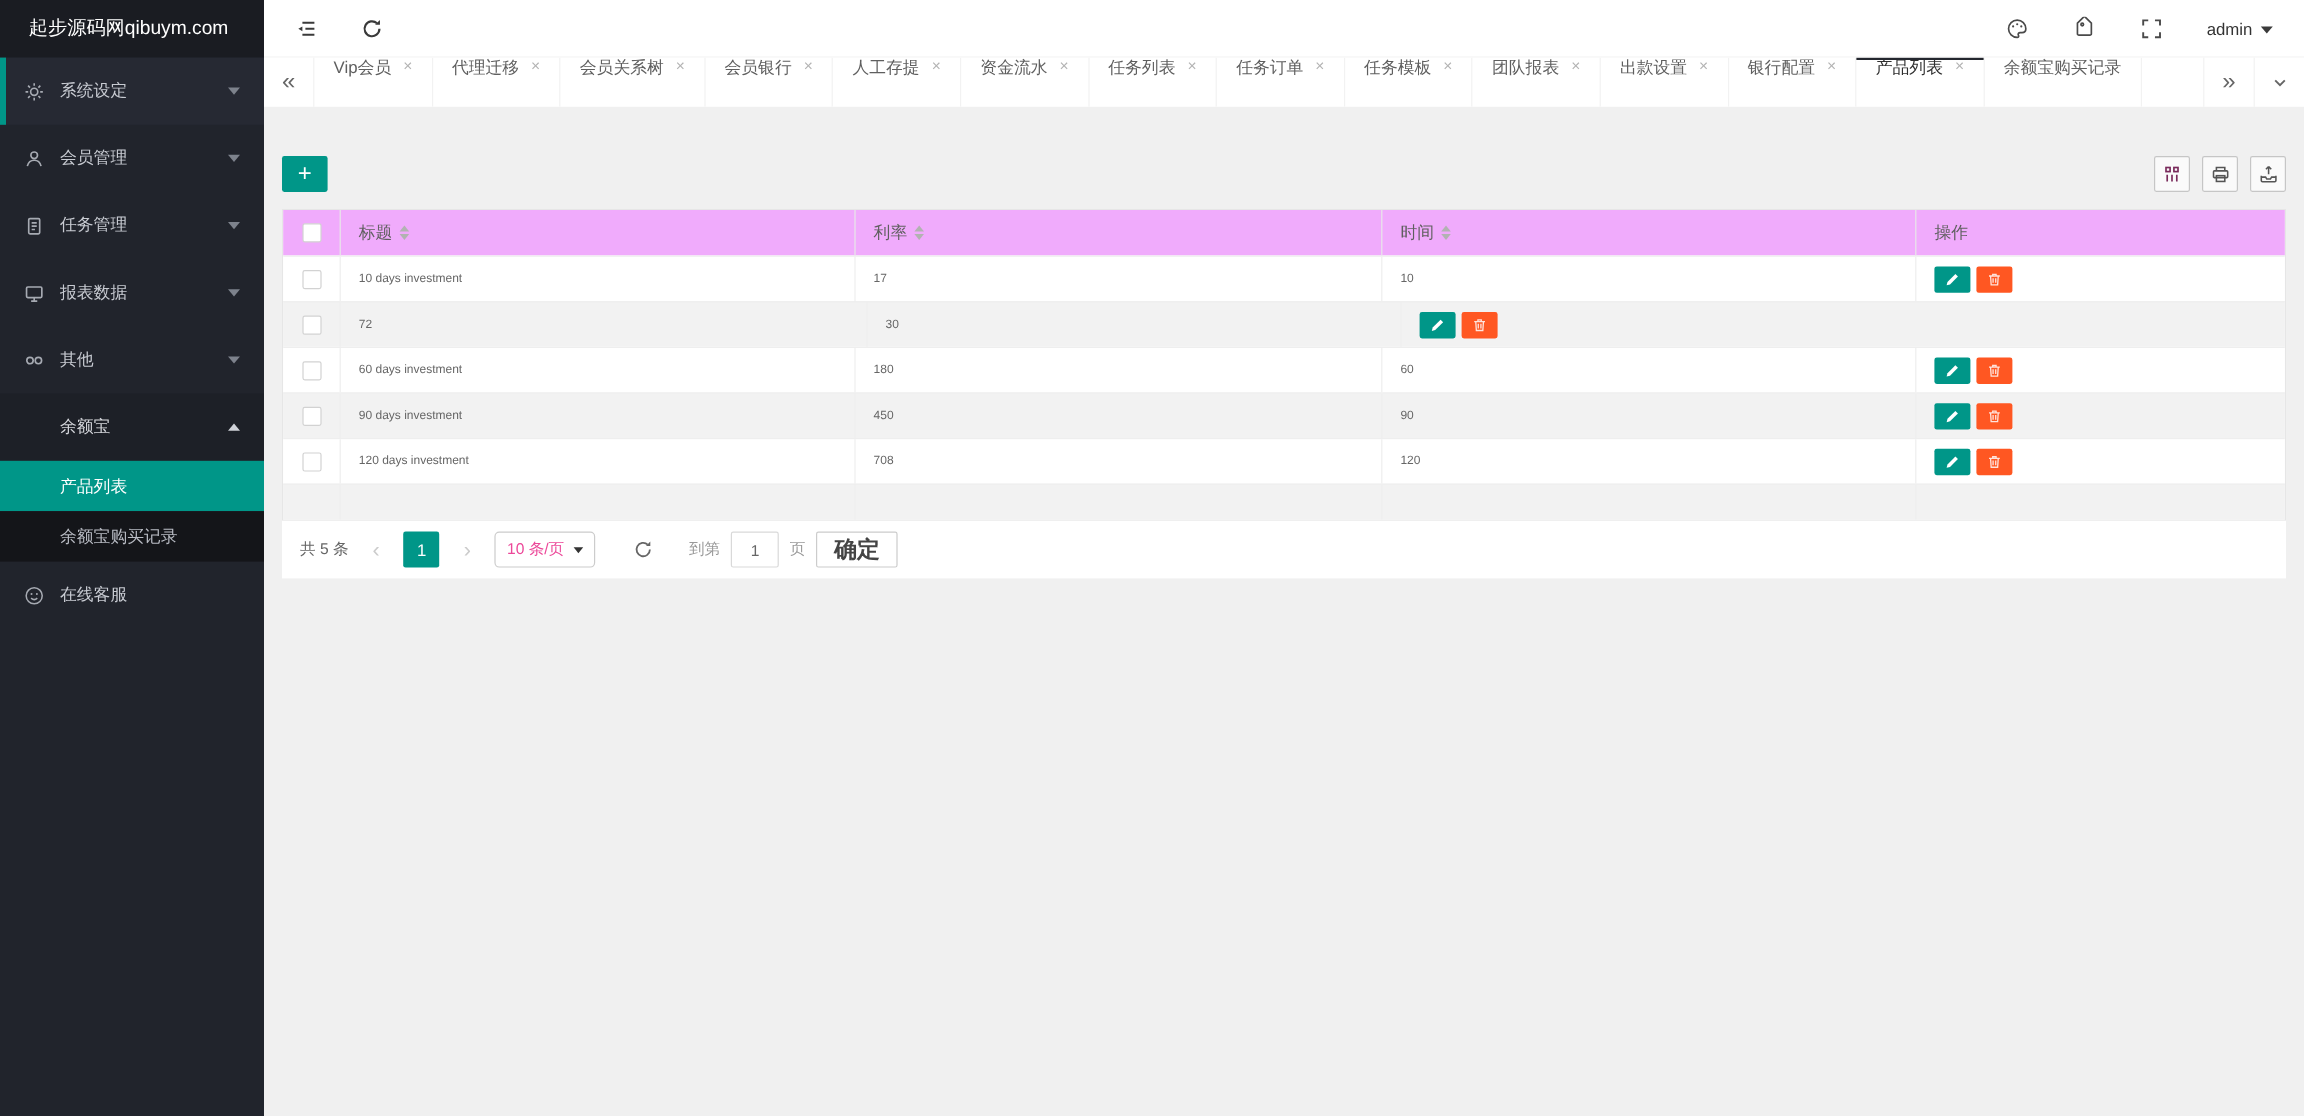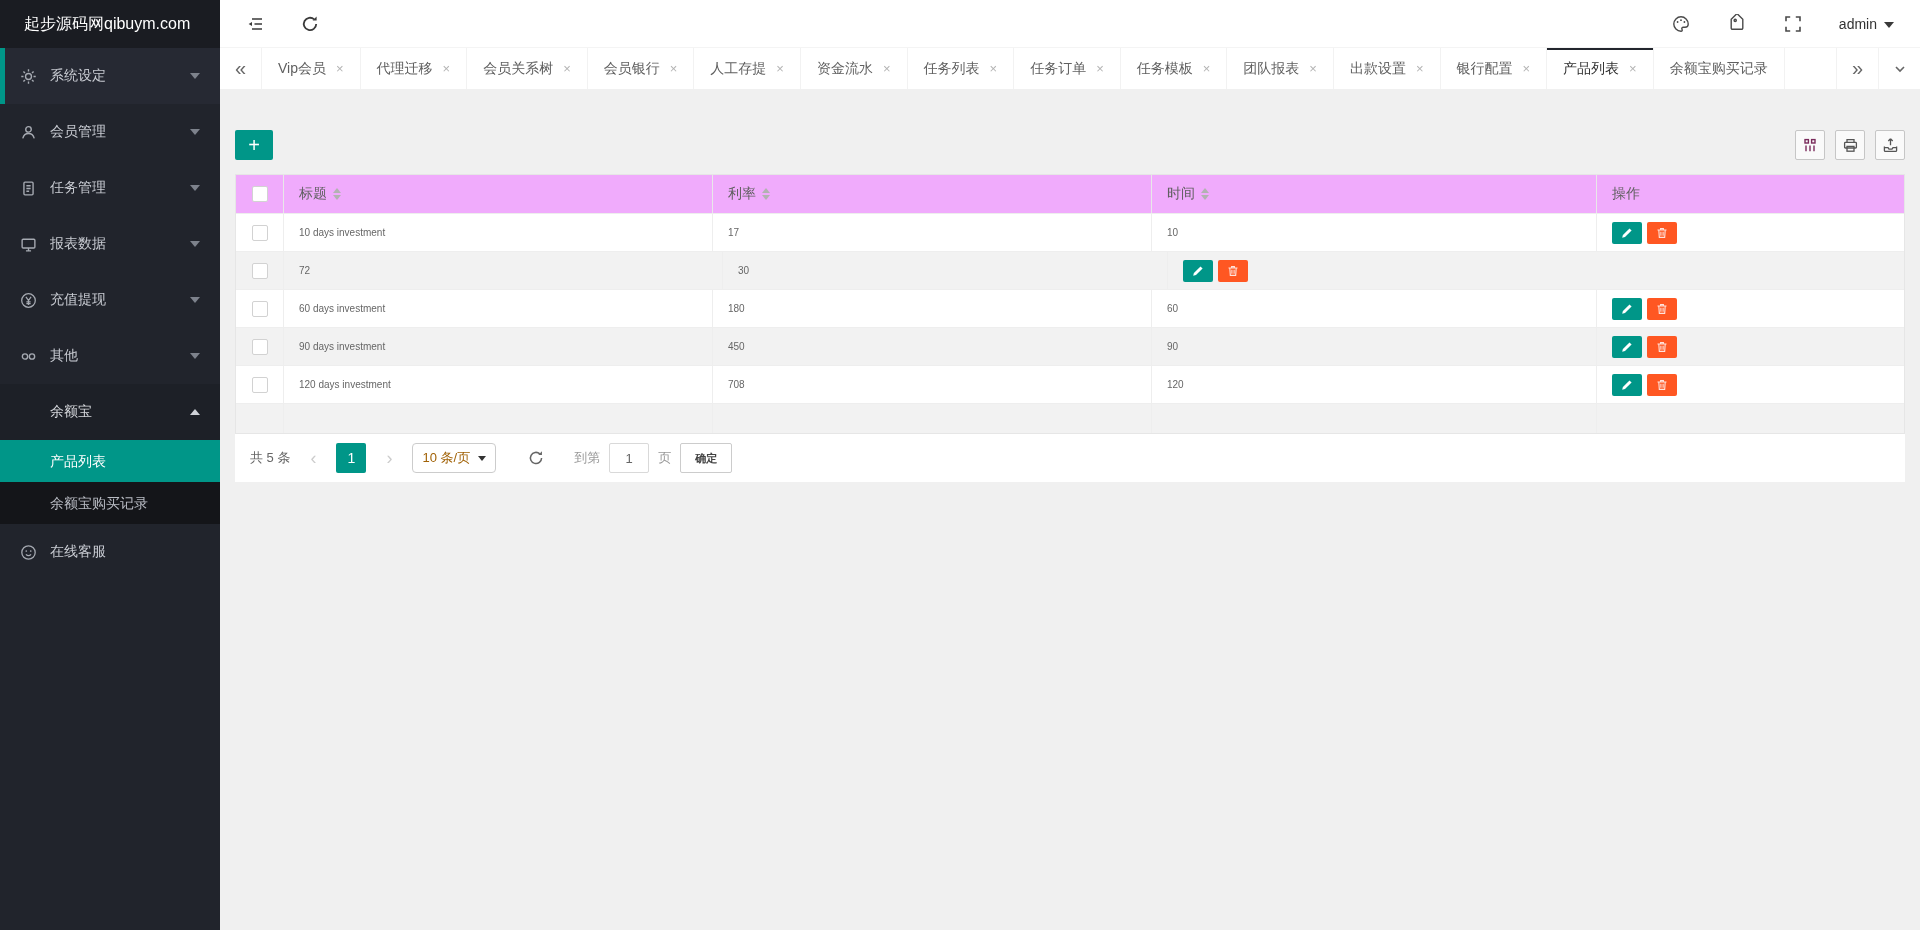--- a/index.html
+++ b/index.html
@@ -28,21 +28,21 @@
   .tb-right { margin-left:auto; display:flex; align-items:center; gap:36px; padding-right:26px; }
   .admin-box { display:flex; align-items:center; gap:7px; cursor:pointer; color:#333; }
   .caret-admin { width:0; height:0; border-left:5px solid transparent; border-right:5px solid transparent; border-top:6px solid #3a3a3a; margin-top:2px; }
 
   
   .tabbar { position:absolute; left:220px; top:48px; right:0; height:42px; background:#fff; border-bottom:1px solid #f0f0f0; display:flex; align-items:stretch; }
   .tab-ctrl { width:42px; flex:none; display:flex; align-items:center; justify-content:center; color:#666; font-size:20px; cursor:pointer; }
   .tab-ctrl.lft { border-right:1px solid #f2f2f2; }
   .tab-ctrl.rgt { border-left:1px solid #f2f2f2; }
   .tabs { flex:1; display:flex; overflow:hidden; }
-  .tab { position:relative; flex:none; display:flex; align-items:center; padding:0 16px; border-right:1px solid #f2f2f2; color:#5f5f5f; font-size:14px; cursor:pointer; white-space:nowrap; }
+  .tab { position:relative; flex:none; display:flex; align-items:flex-start; padding:0 16px; border-right:1px solid #f2f2f2; color:#5f5f5f; font-size:14px; cursor:pointer; white-space:nowrap; }
   .tab .close { margin-left:10px; color:#b3b3b3; font-size:13px; line-height:1; }
   .tab.active { color:#2f2f2f; }
   .tab.active::before { content:""; position:absolute; left:0; top:0; right:0; height:2px; background:#23262E; }
 
   
   .main { position:absolute; left:220px; top:90px; right:0; bottom:0; background:#f0f0f0; padding:40px 15px 0 15px; }
   .toolbar { display:flex; align-items:center; margin-bottom:14px; }
   .btn-add { width:38px; height:30px; background:#009688; color:#fff; border:none; border-radius:2px; font-size:20px; line-height:28px; cursor:pointer; }
   .tool-right { margin-left:auto; display:flex; gap:10px; }
   .tool-btn { width:30px; height:30px; background:#fafafa; border:1px solid #c6c6c6; border-radius:2px; display:flex; align-items:center; justify-content:center; cursor:pointer; }
@@ -67,27 +67,27 @@
   .s-dn { width:0;height:0;border-left:4px solid transparent;border-right:4px solid transparent;border-top:5px solid #b2b2b2; }
   .act-btn { width:30px; height:22px; border:none; border-radius:2px; display:flex; align-items:center; justify-content:center; cursor:pointer; margin-right:5px; }
   .act-edit { background:#009688; }
   .act-del { background:#FF5722; }
   .act-btn svg { width:12px; height:12px; }
 
   
   .pager { background:#fff; height:48px; display:flex; align-items:center; padding:0 15px; gap:9px; color:#666; font-size:13px; }
   .pg-btn { width:28px; height:28px; display:flex; align-items:center; justify-content:center; font-size:18px; color:#ccc; cursor:pointer; }
   .pg-cur { width:30px; height:30px; background:#009688; color:#fff; border-radius:2px; display:flex; align-items:center; justify-content:center; font-size:14px; }
-  .pg-select { height:30px; border:1px solid #ccc; border-radius:4px; background:#fff; display:flex; align-items:center; padding:0 9px; gap:8px; cursor:pointer; color:#a16207;text-align:center; }
+  .pg-select { height:30px; border:1px solid #ccc; border-radius:4px; background:#fff; display:flex; align-items:center; padding:0 9px; gap:8px; cursor:pointer; color:#ec4899;text-align:center; }
   .caret-sel { width:0;height:0;border-left:4.5px solid transparent;border-right:4.5px solid transparent;border-top:5.5px solid #333; }
   .pg-refresh { margin-left:16px; width:30px; height:30px; display:flex; align-items:center; justify-content:center; cursor:pointer; }
   .pg-muted { color:#9a9a9a; }
   .goto-lbl { margin-left:14px; }
   .pg-input { width:40px; height:30px; border:1px solid #d9d9d9; border-radius:2px; text-align:center; color:#666; font-size:13px; font-family:inherit; background:#fff; }
-  .pg-ok { height:30px; padding:0 14px; background:#fff; border:1px solid #ccc; border-radius:2px; color:#444; font-size:11px; font-weight:bold; cursor:pointer; font-family:inherit; }
+  .pg-ok { height:30px; padding:0 14px; background:#fff; border:1px solid #ccc; border-radius:2px; color:#444; font-size:19px; font-weight:bold; cursor:pointer; font-family:inherit; }
 
   svg { display:block; }
 </style>
 </head>
 <body>
 
 <div class="sidebar">
   <div class="logo">起步源码网qibuym.com</div>
 
   <div class="nav-item first">
@@ -120,28 +120,20 @@
 
   <div class="nav-item">
     <svg class="nico" viewBox="0 0 16 16" fill="none" stroke="#a6aab2" stroke-width="1.3">
       <rect x="2" y="3" width="12" height="8.3" rx="1"></rect>
         <path d="M5.6 14h4.8M8 11.3V14"></path>
     </svg>
     <span class="nlabel">报表数据</span>
     <span class="caret-dn"></span>
   </div>
 
-  <div class="nav-item">
-    <svg class="nico" viewBox="0 0 16 16" fill="none" stroke="#a6aab2" stroke-width="1.2">
-      <circle cx="8" cy="8" r="6.4"></circle>
-        <path d="M5.6 4.6L8 8l2.4-3.4M8 8v4.2M6 9.3h4M6 11h4"></path>
-    </svg>
-    <span class="nlabel">充值提现</span>
-    <span class="caret-dn"></span>
-  </div>
 
   <div class="nav-item">
     <svg class="nico" viewBox="0 0 16 16" fill="none" stroke="#a6aab2" stroke-width="1.3">
       <circle cx="4.7" cy="8" r="2.5"></circle>
         <circle cx="11.3" cy="8" r="2.5"></circle>
     </svg>
     <span class="nlabel">其他</span>
     <span class="caret-dn"></span>
   </div>
 

